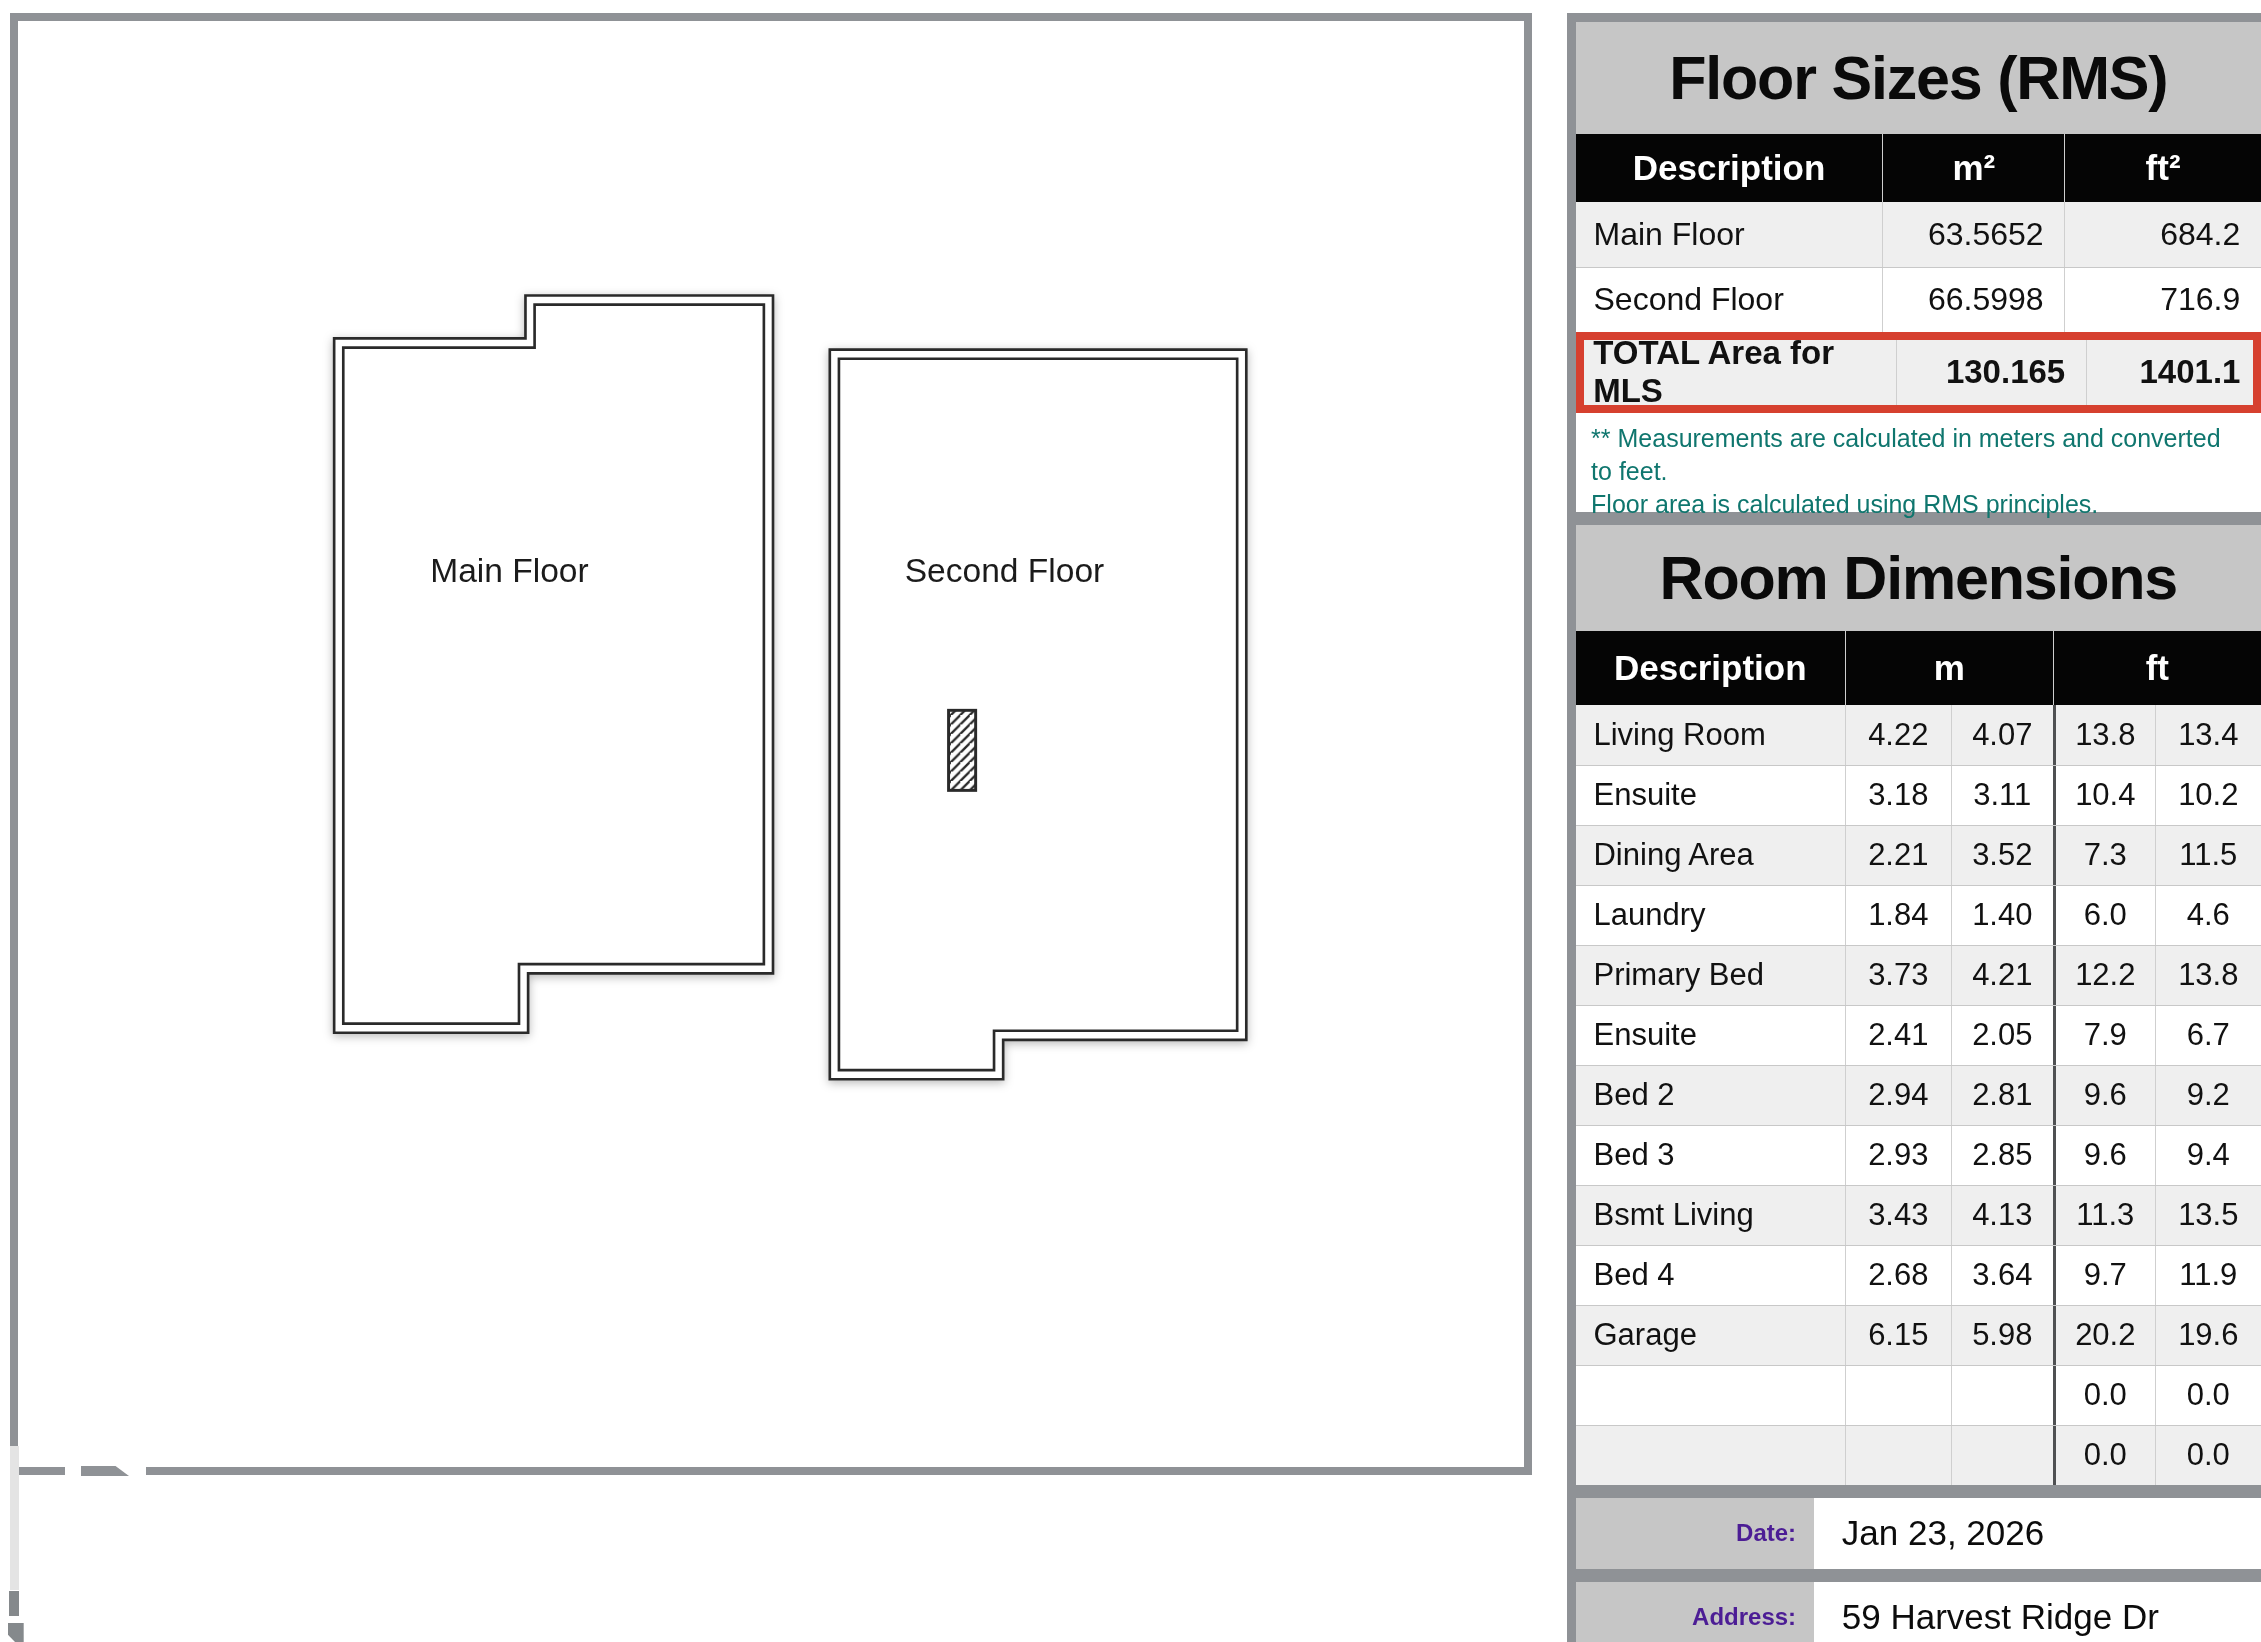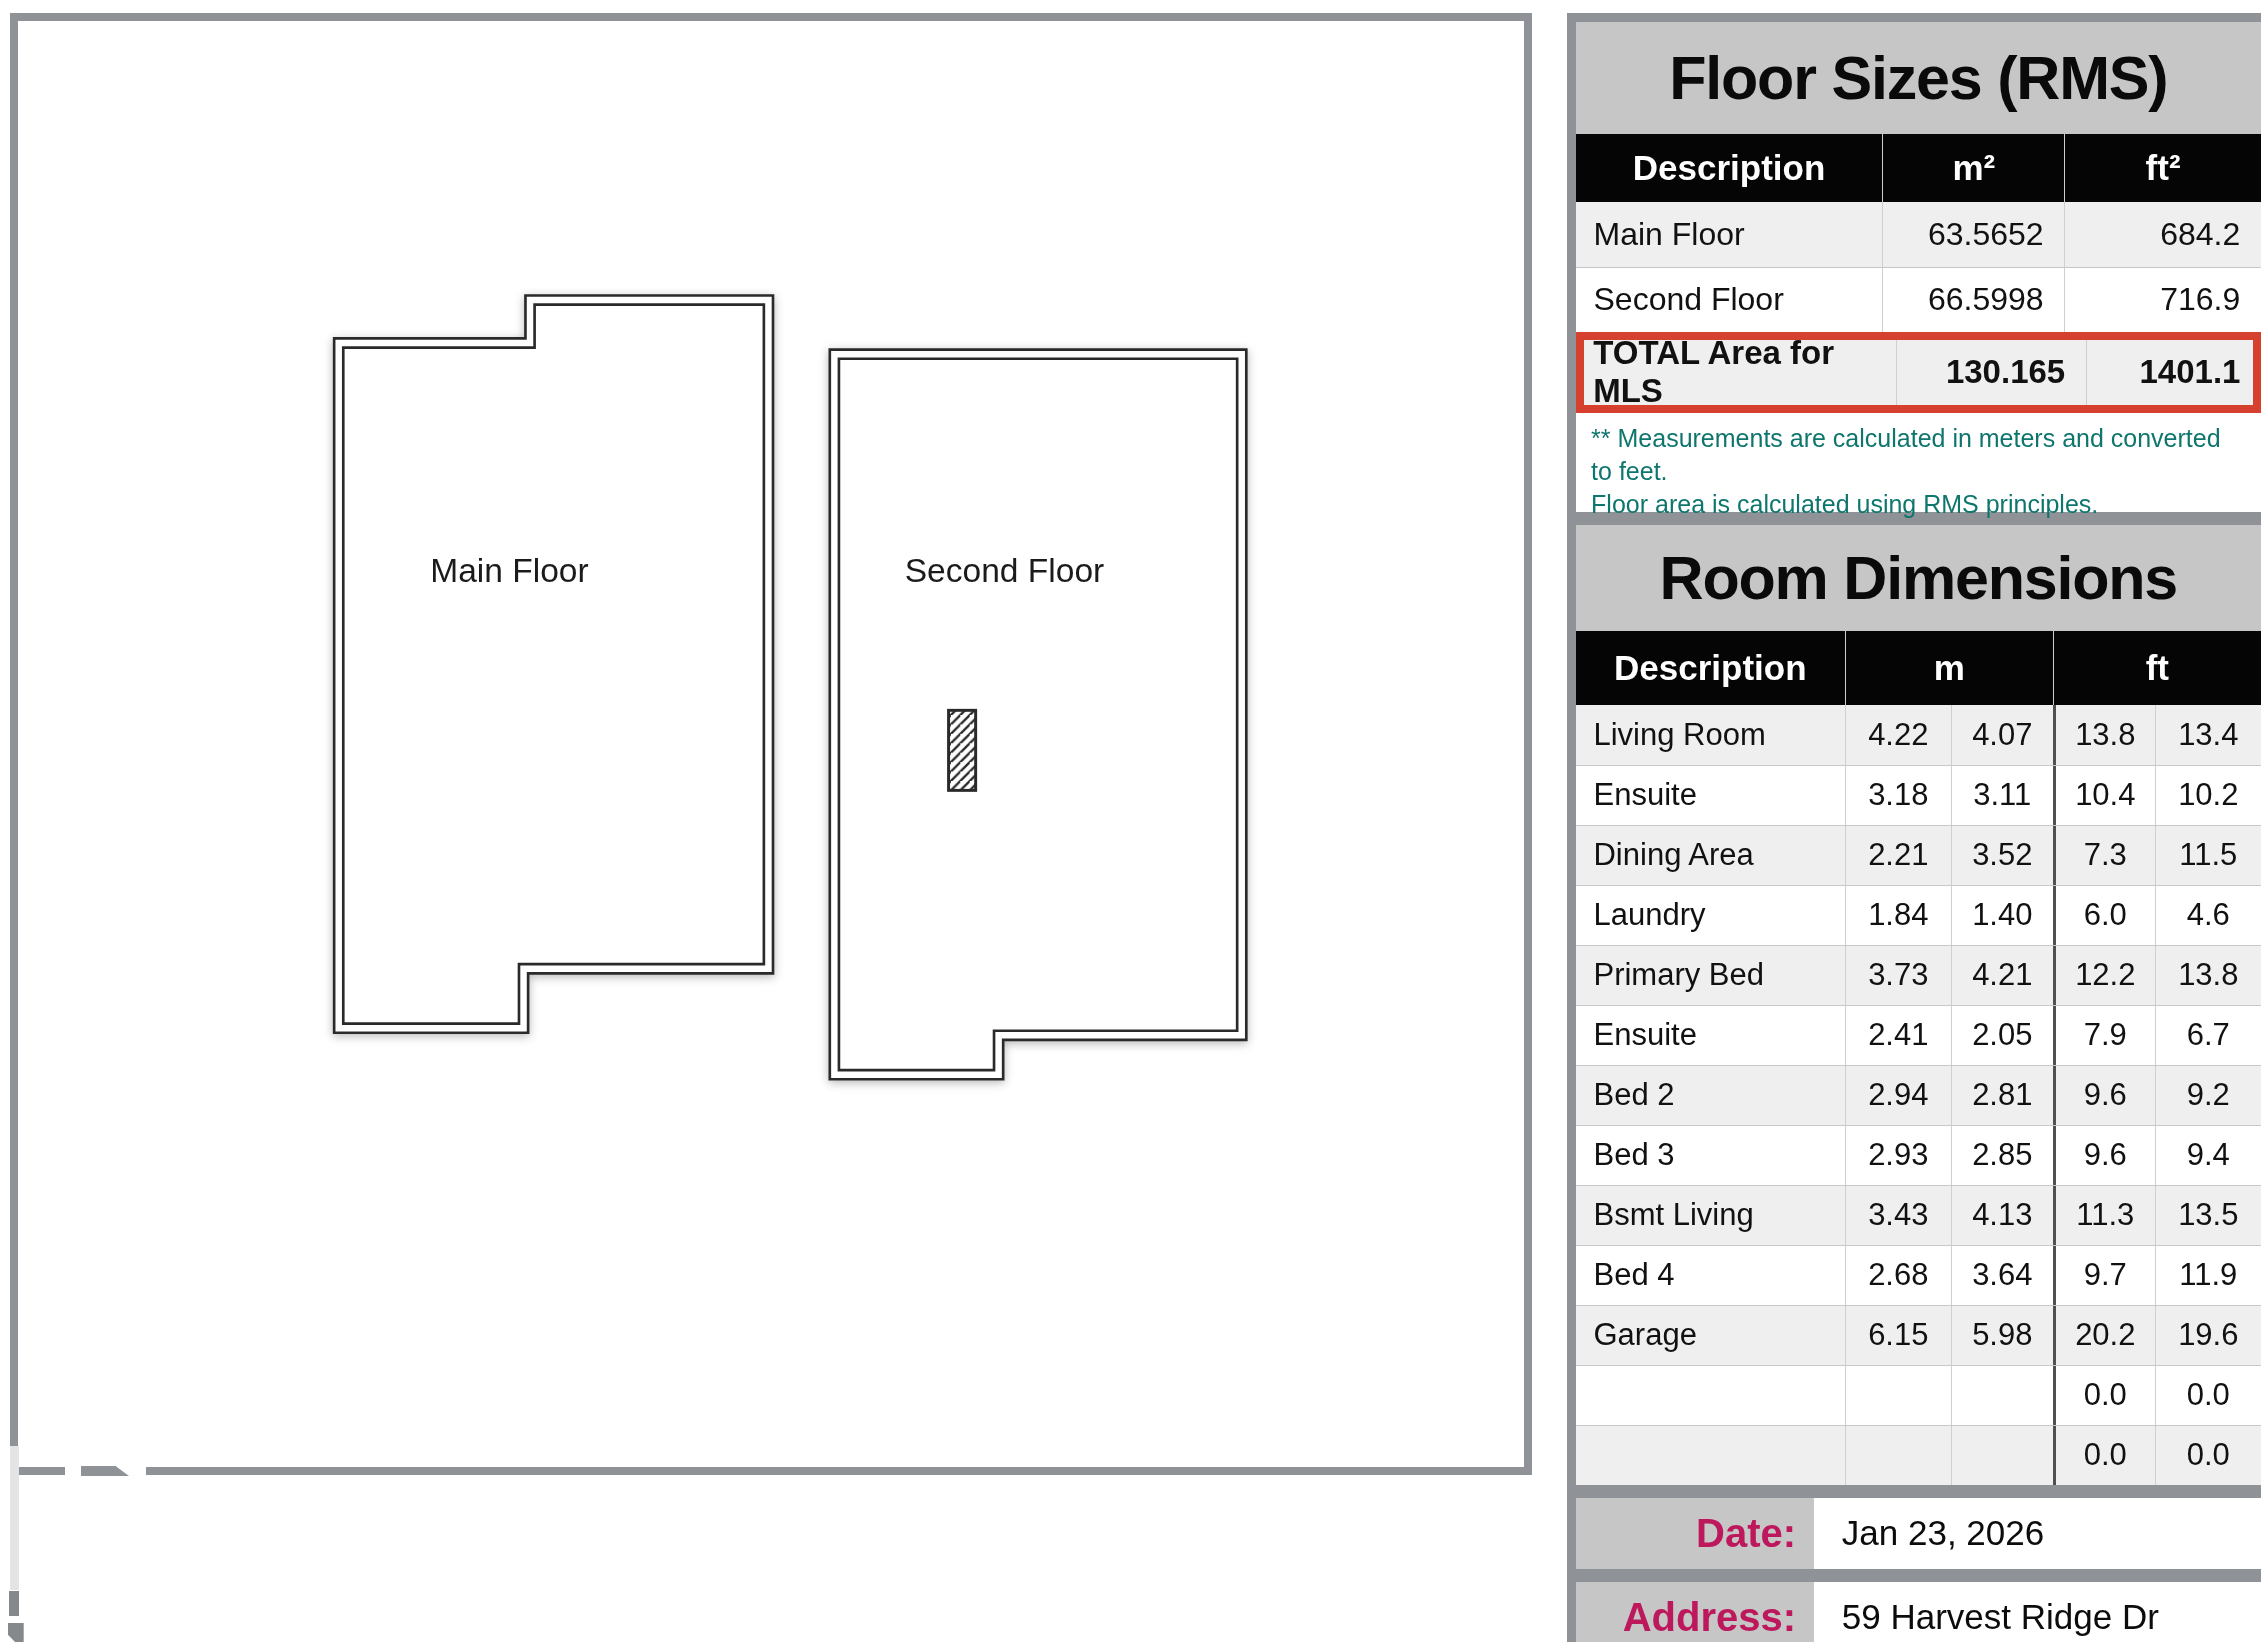--- a/index.html
+++ b/index.html
@@ -68,21 +68,21 @@
   
   .rd-c1{width:269px;} .rd-c2{width:106px;} .rd-c3{width:102px;}
   .rd-c4{width:102px;} .rd-c5{width:106px;}
   .rd-hm{width:208px;} .rd-hft{width:208px;}
   .rd-row{height:60px;}
   .rd-row .cell{font-size:31px;}
   
   .info-box{display:flex;height:71px;}
   .info-label{
     width:238px;background:#c6c6c6;display:flex;align-items:center;justify-content:flex-end;
-    padding-right:17.7px;box-sizing:border-box;font-size:40px;font-weight:bold;color:#be185d;
+    padding-right:17.7px;box-sizing:border-box;font-size:24px;font-weight:bold;color:#4c1d95;
   }
   .info-value{
     flex:1;background:#fff;display:flex;align-items:center;padding-left:28px;
     box-sizing:border-box;font-size:35px;color:#0c0c0c;
   }
 </style>
 </head>
 <body style="--accent: #d6402f;">
 
 <div class="plan-panel">

